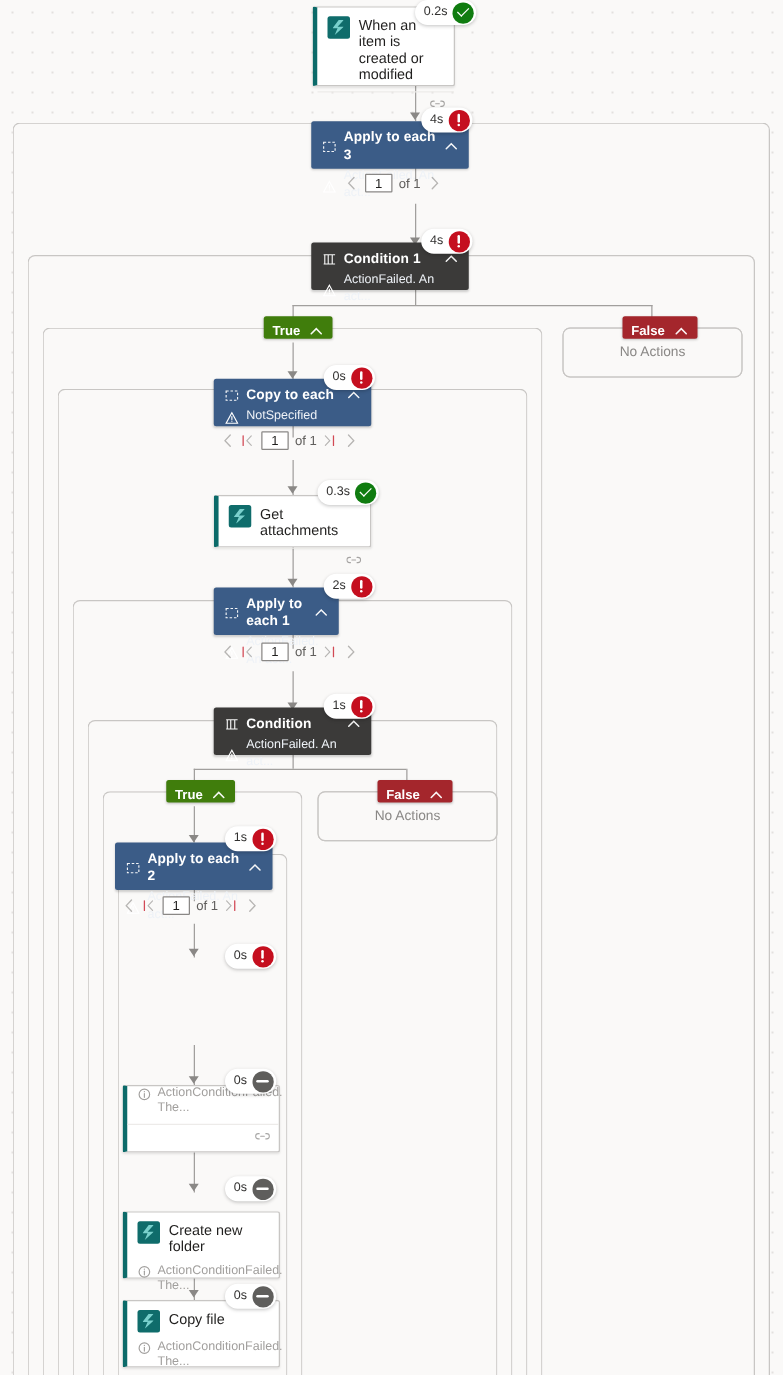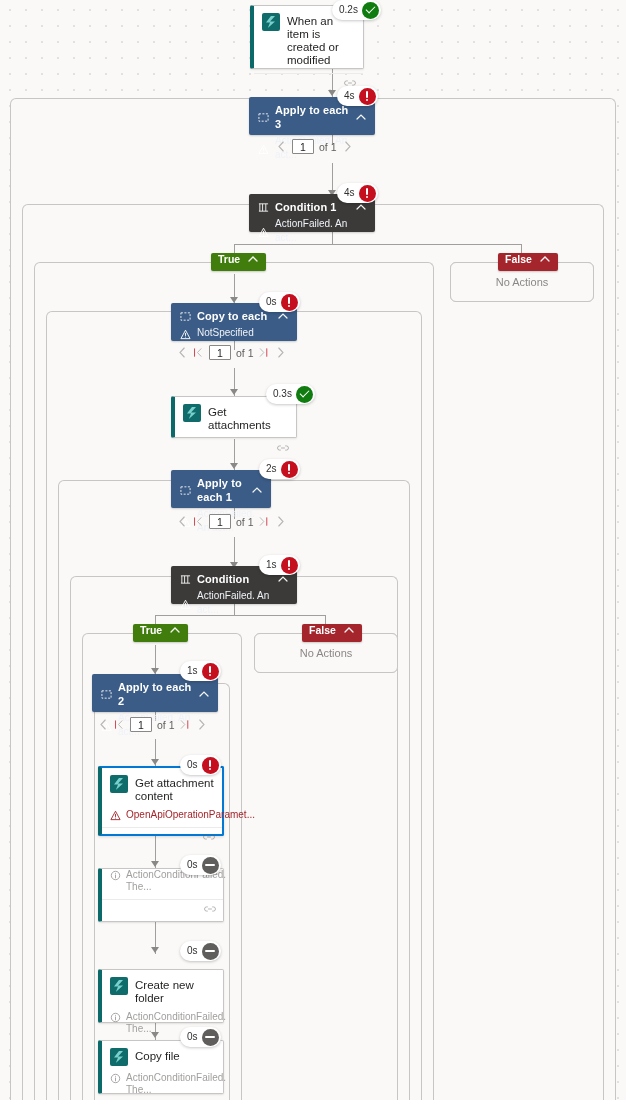--- a/index.html
+++ b/index.html
@@ -104,21 +104,21 @@
   .badge.err:after{
     content:"";position:absolute;left:7.4px;top:11.5px;width:2.2px;height:2.2px;background:#fff;border-radius:50%;
   }
   .badge.skip{background:#5f5e5c;}
   .badge.skip:before{
     content:"";position:absolute;left:3.5px;top:7.6px;width:10px;height:2px;background:#fff;border-radius:1px;
   }
 
   
   .blabel{
-    position:absolute;display:flex;align-items:flex-start;gap:7px;
+    position:absolute;display:flex;align-items:flex-end;gap:7px;
     height:18px;padding:0 7px;border-radius:2px;color:#fff;
     font-size:10.5px;font-weight:bold;z-index:5;
     box-shadow:0 1px 2px rgba(0,0,0,.2);
   }
   .blabel.t{background:#407d0c;}
   .blabel.f{background:#a4262c;}
 
   
   .noact{
     position:absolute;box-sizing:border-box;
@@ -342,21 +342,21 @@
     <div class="card-body">
       <div class="card-icon"></div>
       <div class="card-title">Get attachments</div>
     </div>
     <div class="card-foot">
       <svg class="link-ico" viewBox="0 0 16 12">
         <path d="M6 6h4M4.5 3.2h-1A2.8 2.8 0 0 0 3.5 8.8h1M11.5 3.2h1a2.8 2.8 0 0 1 0 5.6h-1" fill="none" stroke="#605e5c" stroke-width="1.1" stroke-linecap="round"></path>
       </svg>
     </div>
   </div>
-  <div class="pill" style="left:254px; top:384px;margin-left:12px;">
+  <div class="pill" style="left:254px; top:384px;">
     <span class="dur">0.3s</span>
     <span class="badge ok"></span>
   </div>
 
   <div class="cnode blue" style="left:171px; top:470px; width:100px; height:38px;">
     <div class="cnode-row">
       <svg class="sq-ico" viewBox="0 0 12 12">
         <rect x="1" y="2" width="10" height="8" fill="none" stroke="#ffffff" stroke-width="1" stroke-dasharray="2.2 1.6"></rect>
       </svg>
       <span class="cnode-title">Apply to each 1</span>
@@ -471,39 +471,20 @@
     <span class="pg-of">of 1</span>
     <svg class="pg-btn" viewBox="0 0 13 13">
         <path d="M1.5 2L5.7 6.5 1.5 11" fill="none" stroke="#a19f9d" stroke-width="1.1" stroke-linecap="round"></path>
         <path d="M9.2 2v9" stroke="#c50f1f" stroke-width="1.2" stroke-linecap="round"></path>
       </svg>
     <svg class="pg-btn" viewBox="0 0 11 13">
         <path d="M3.8 2L8 6.5 3.8 11" fill="none" stroke="#a19f9d" stroke-width="1.1" stroke-linecap="round"></path>
       </svg>
   </div>
 
-  <div class="card selected" style="left:98px; top:766px; width:126px; height:70px;">
-    <div class="card-body">
-      <div class="card-icon"></div>
-      <div class="card-title">Get attachment content</div>
-    </div>
-    <div class="card-msg err">
-      <svg class="msg-ico" viewBox="0 0 12 12">
-        <path d="M6 1.3L11 10.5H1z" fill="none" stroke="#a4262c" stroke-width="1"></path>
-        <path d="M6 4.7v2.4" stroke="#a4262c" stroke-width="1" stroke-linecap="round"></path>
-        <circle cx="6" cy="8.7" r="0.55" fill="#a4262c"></circle>
-      </svg>
-      <span>OpenApiOperationParamet...</span>
-    </div>
-    <div class="card-foot">
-      <svg class="link-ico" viewBox="0 0 16 12">
-        <path d="M6 6h4M4.5 3.2h-1A2.8 2.8 0 0 0 3.5 8.8h1M11.5 3.2h1a2.8 2.8 0 0 1 0 5.6h-1" fill="none" stroke="#605e5c" stroke-width="1.1" stroke-linecap="round"></path>
-      </svg>
-    </div>
-  </div>
   <div class="pill" style="left:180px; top:755px;">
     <span class="dur">0s</span>
     <span class="badge err"></span>
   </div>
 
   <div class="card" style="left:98px; top:868px; width:126px; height:54px;">
     <div class="card-msg skip">
       <svg class="msg-ico" viewBox="0 0 12 12">
         <circle cx="6" cy="6" r="4.6" fill="none" stroke="#a19f9d" stroke-width="1"></circle>
         <path d="M6 5.4v3.2" stroke="#a19f9d" stroke-width="1" stroke-linecap="round"></path>

